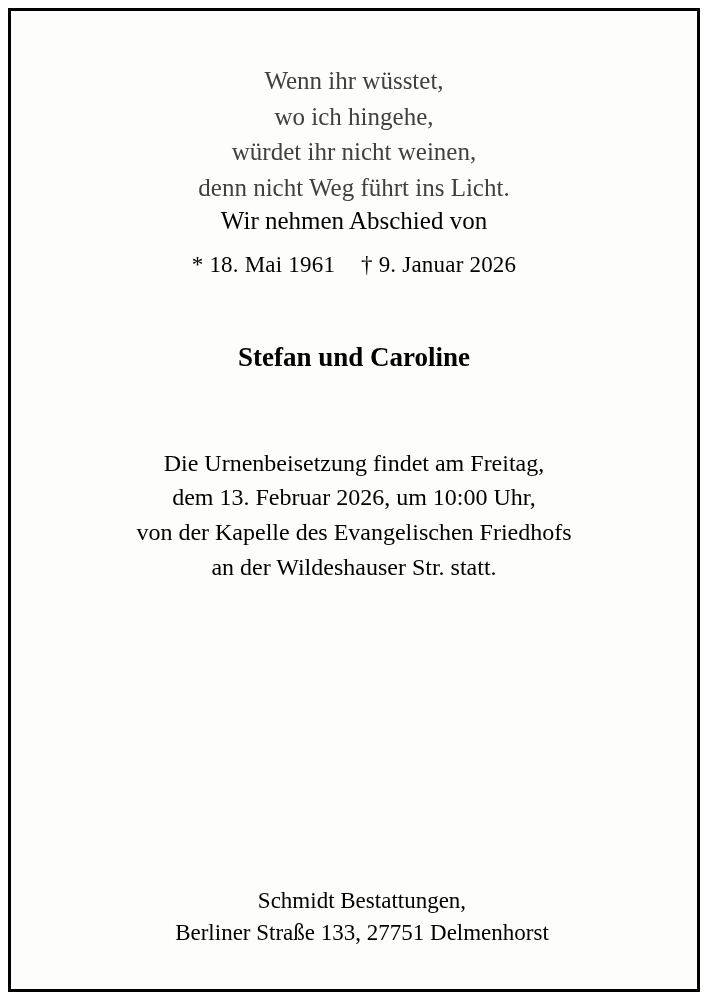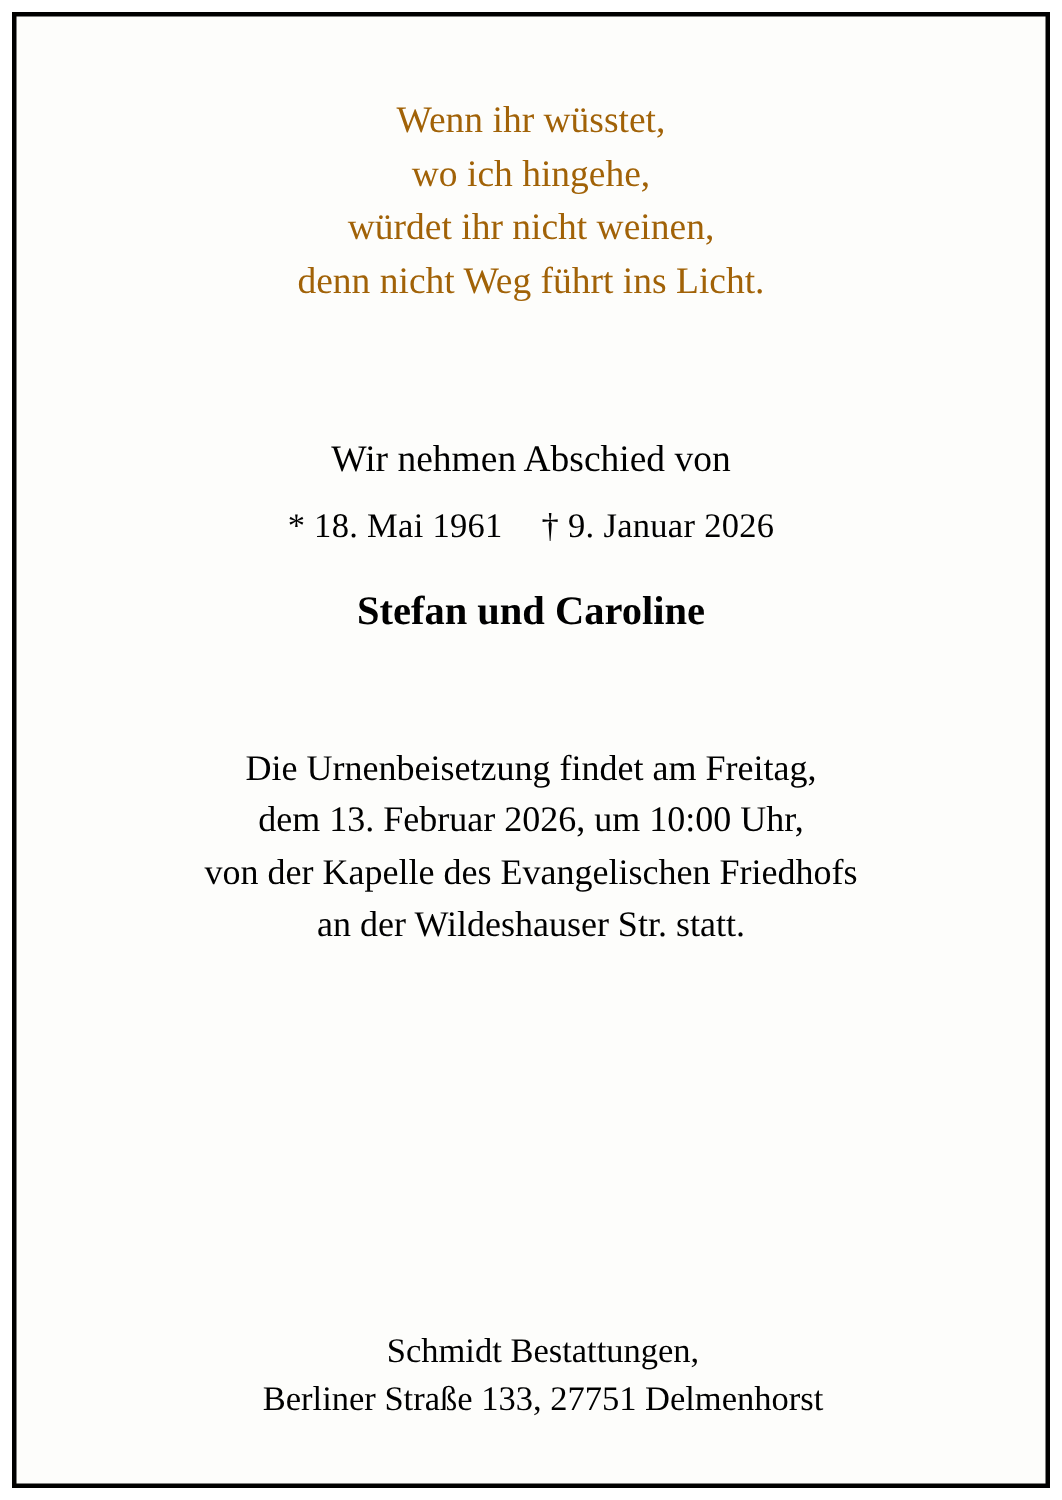--- a/index.html
+++ b/index.html
@@ -38,30 +38,29 @@
     box-sizing: border-box;
     padding: 0 28px;
     text-align: center;
   }
 
   
   .verse {
     margin-top: 52px;
     font-size: 25px;
     line-height: 1.42;
-    color: #a16207;
+    color: #404040;
   }
   .verse-line {
     display: block;
     white-space: nowrap;
   }
 
   
   .farewell {
-    margin-top: 86px;
     font-size: 25px;
     line-height: 1.3;
   }
 
   
   .name {
     margin-top: 28px;
     font-size: 53px;
     font-weight: bold;
     letter-spacing: 0.5px;
@@ -74,21 +73,21 @@
     font-size: 23px;
     letter-spacing: 0.2px;
   }
   .dates .sep {
     display: inline-block;
     width: 14px;
   }
 
   
   .mourners {
-    margin-top: 26px;
+    margin-top: 62px;
     font-size: 27px;
     font-weight: bold;
     line-height: 1.3;
   }
 
   
   .ceremony {
     margin-top: 71px;
     font-size: 24px;
     line-height: 1.45;

